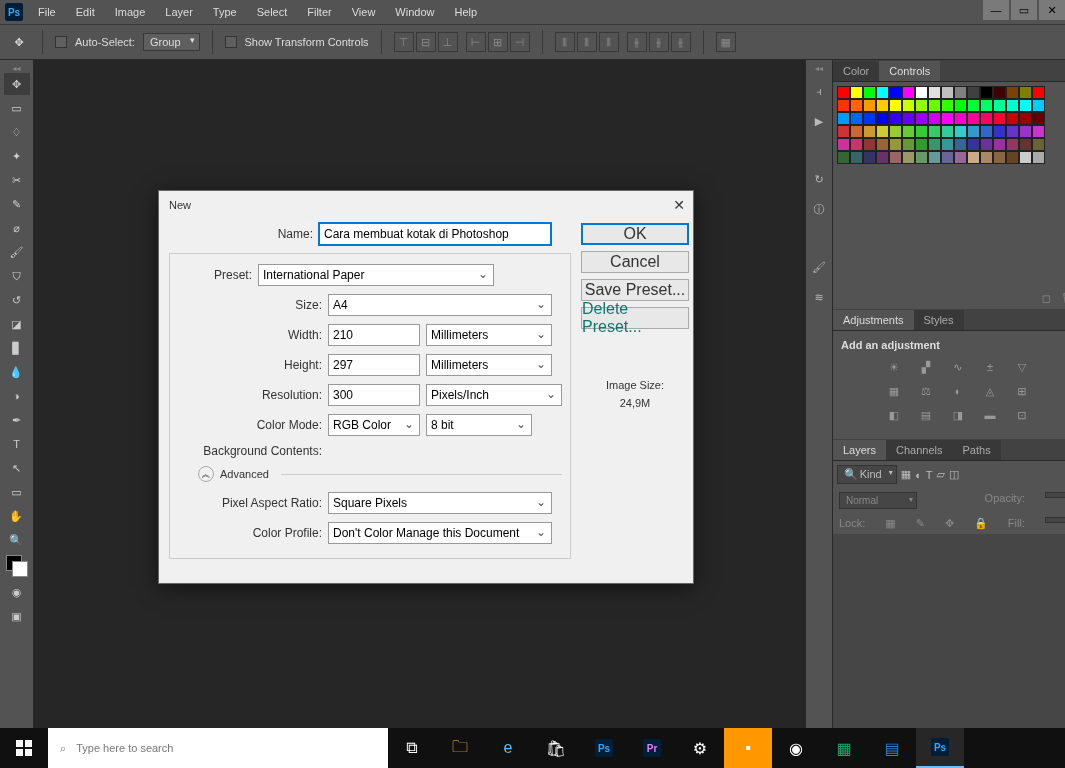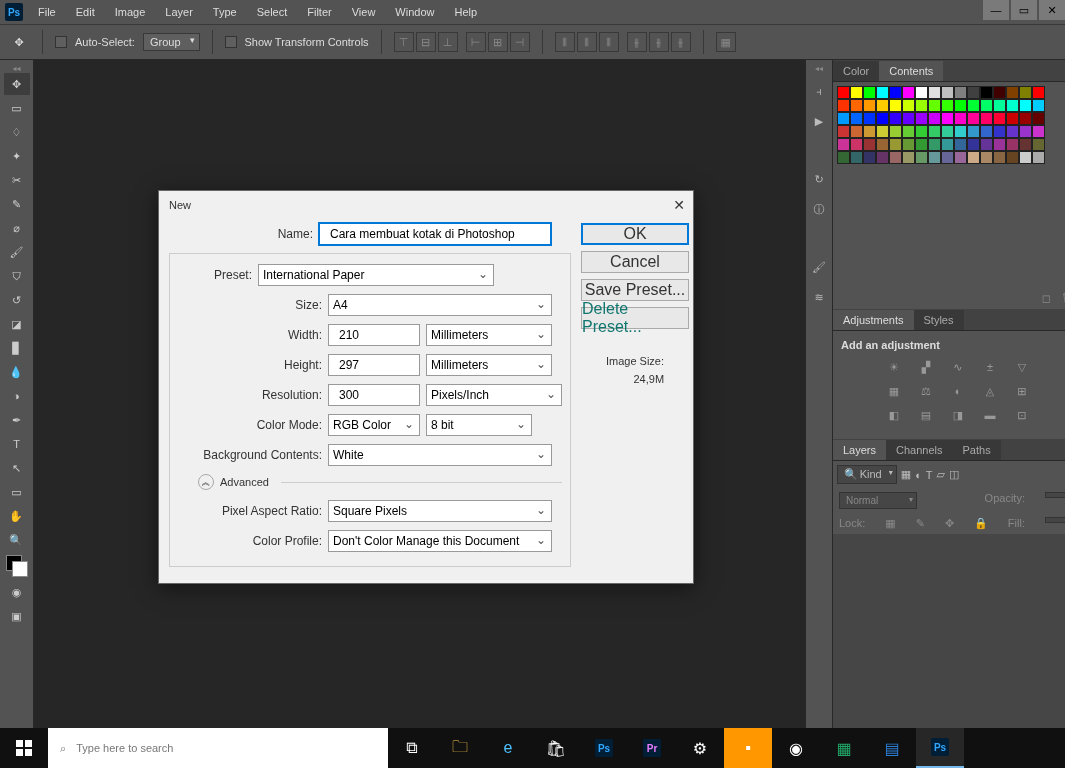--- a/index.html
+++ b/index.html
@@ -46,28 +46,28 @@
 .dlg-title{height:28px;display:flex;align-items:center;padding:0 10px;font-size:12px;color:#333;position:relative}
 .dlg-close{position:absolute;right:8px;top:6px;font-size:14px;cursor:default}
 .dlg-body{display:flex;padding:4px 10px 10px 10px;gap:10px}
 .dlg-left{flex:1}
 .dlg-right{width:110px;display:flex;flex-direction:column;gap:6px;align-items:center}
 .dbtn{width:108px;height:22px;background:#e8e8e8;border:1px solid #aaa;font-size:16px;color:#333;display:flex;align-items:center;justify-content:center}
 .dbtn.primary{border:2px solid #0078d7;height:22px}
 .dbtn.disabled{color:#0f766e}
 .frow{display:flex;align-items:center;margin-bottom:8px;gap:6px}
 .flabel{width:144px;text-align:right;font-size:12px;color:#333}
-.finput{border:1px solid #999;background:#fff;height:22px;padding:0 10px;font-size:12px}
+.finput{border:1px solid #999;background:#fff;height:22px;padding:0 4px;font-size:12px}
 .finput.focus{border:1px solid #0078d7;outline:1px solid #0078d7}
 .fselect{border:1px solid #999;background:#fff;height:22px;padding:0 4px;font-size:12px;position:relative;display:flex;align-items:center}
 .fselect::after{content:"⌄";position:absolute;right:5px;top:2px;font-size:12px;color:#555}
 .fieldset{border:1px solid #ccc;padding:10px 8px 6px 8px;margin-top:4px;position:relative}
 .adv-hdr{display:flex;align-items:center;gap:6px;font-size:12px;color:#333;margin:8px 0 10px 20px}
 .chev{width:16px;height:16px;border:1px solid #aaa;border-radius:8px;display:flex;align-items:center;justify-content:center;font-size:9px}
-.imgsize{text-align:right;font-size:12px;color:#333;margin-top:20px}
+.imgsize{text-align:center;font-size:12px;color:#333;margin-top:44px}
 .taskbar{position:absolute;bottom:0;left:0;right:0;height:40px;background:#101010;display:flex;align-items:center}
 .start{width:48px;height:40px;display:flex;align-items:center;justify-content:center;color:#fff}
 .search{flex:0 0 340px;height:40px;background:#fff;display:flex;align-items:center;padding:0 12px;gap:10px;color:#777}
 .tbicon{width:48px;height:40px;display:flex;align-items:center;justify-content:center;color:#fff;font-size:16px}
 .tbicon.active{border-bottom:2px solid #76b9ed;background:#272727}
 .swatch-trash{display:flex;justify-content:flex-end;gap:10px;padding:4px 8px;color:#888}
 </style>
 </head>
 <body>
 
@@ -171,21 +171,21 @@
       <div class="midbtn">ⓘ</div>
       <div style="height:20px"></div>
       <div class="midbtn">🖌</div>
       <div class="midbtn">≋</div>
     </div>
 
     <div class="panels">
 
       <div class="panel-tabs">
         <div class="ptab">Color</div>
-        <div class="ptab on">Contents</div>
+        <div class="ptab on">Controls</div>
         <div class="pmenu">▾≡</div>
       </div>
       <div class="swatches" id="swatches">
           <div class="sw" style="background: rgb(255, 0, 0);"></div>
           <div class="sw" style="background: rgb(255, 255, 0);"></div>
           <div class="sw" style="background: rgb(0, 255, 0);"></div>
           <div class="sw" style="background: rgb(0, 255, 255);"></div>
           <div class="sw" style="background: rgb(0, 0, 255);"></div>
           <div class="sw" style="background: rgb(255, 0, 255);"></div>
           <div class="sw" style="background: rgb(255, 255, 255);"></div>
@@ -393,21 +393,20 @@
           <input class="finput" style="width: 92px;" value="300">
           <div class="fselect" style="width:136px">Pixels/Inch</div>
         </div>
         <div class="frow">
           <div class="flabel">Color Mode:</div>
           <div class="fselect" style="width:92px">RGB Color</div>
           <div class="fselect" style="width:106px">8 bit</div>
         </div>
         <div class="frow">
           <div class="flabel">Background Contents:</div>
-          <div class="fselect" style="width:224px">White</div>
         </div>
         <div class="adv-hdr">
           <div class="chev">︽</div>
           <span>Advanced</span>
           <div style="flex:1;height:1px;background:#ccc;margin-left:6px"></div>
         </div>
         <div class="frow">
           <div class="flabel">Pixel Aspect Ratio:</div>
           <div class="fselect" style="width:224px">Square Pixels</div>
         </div>

